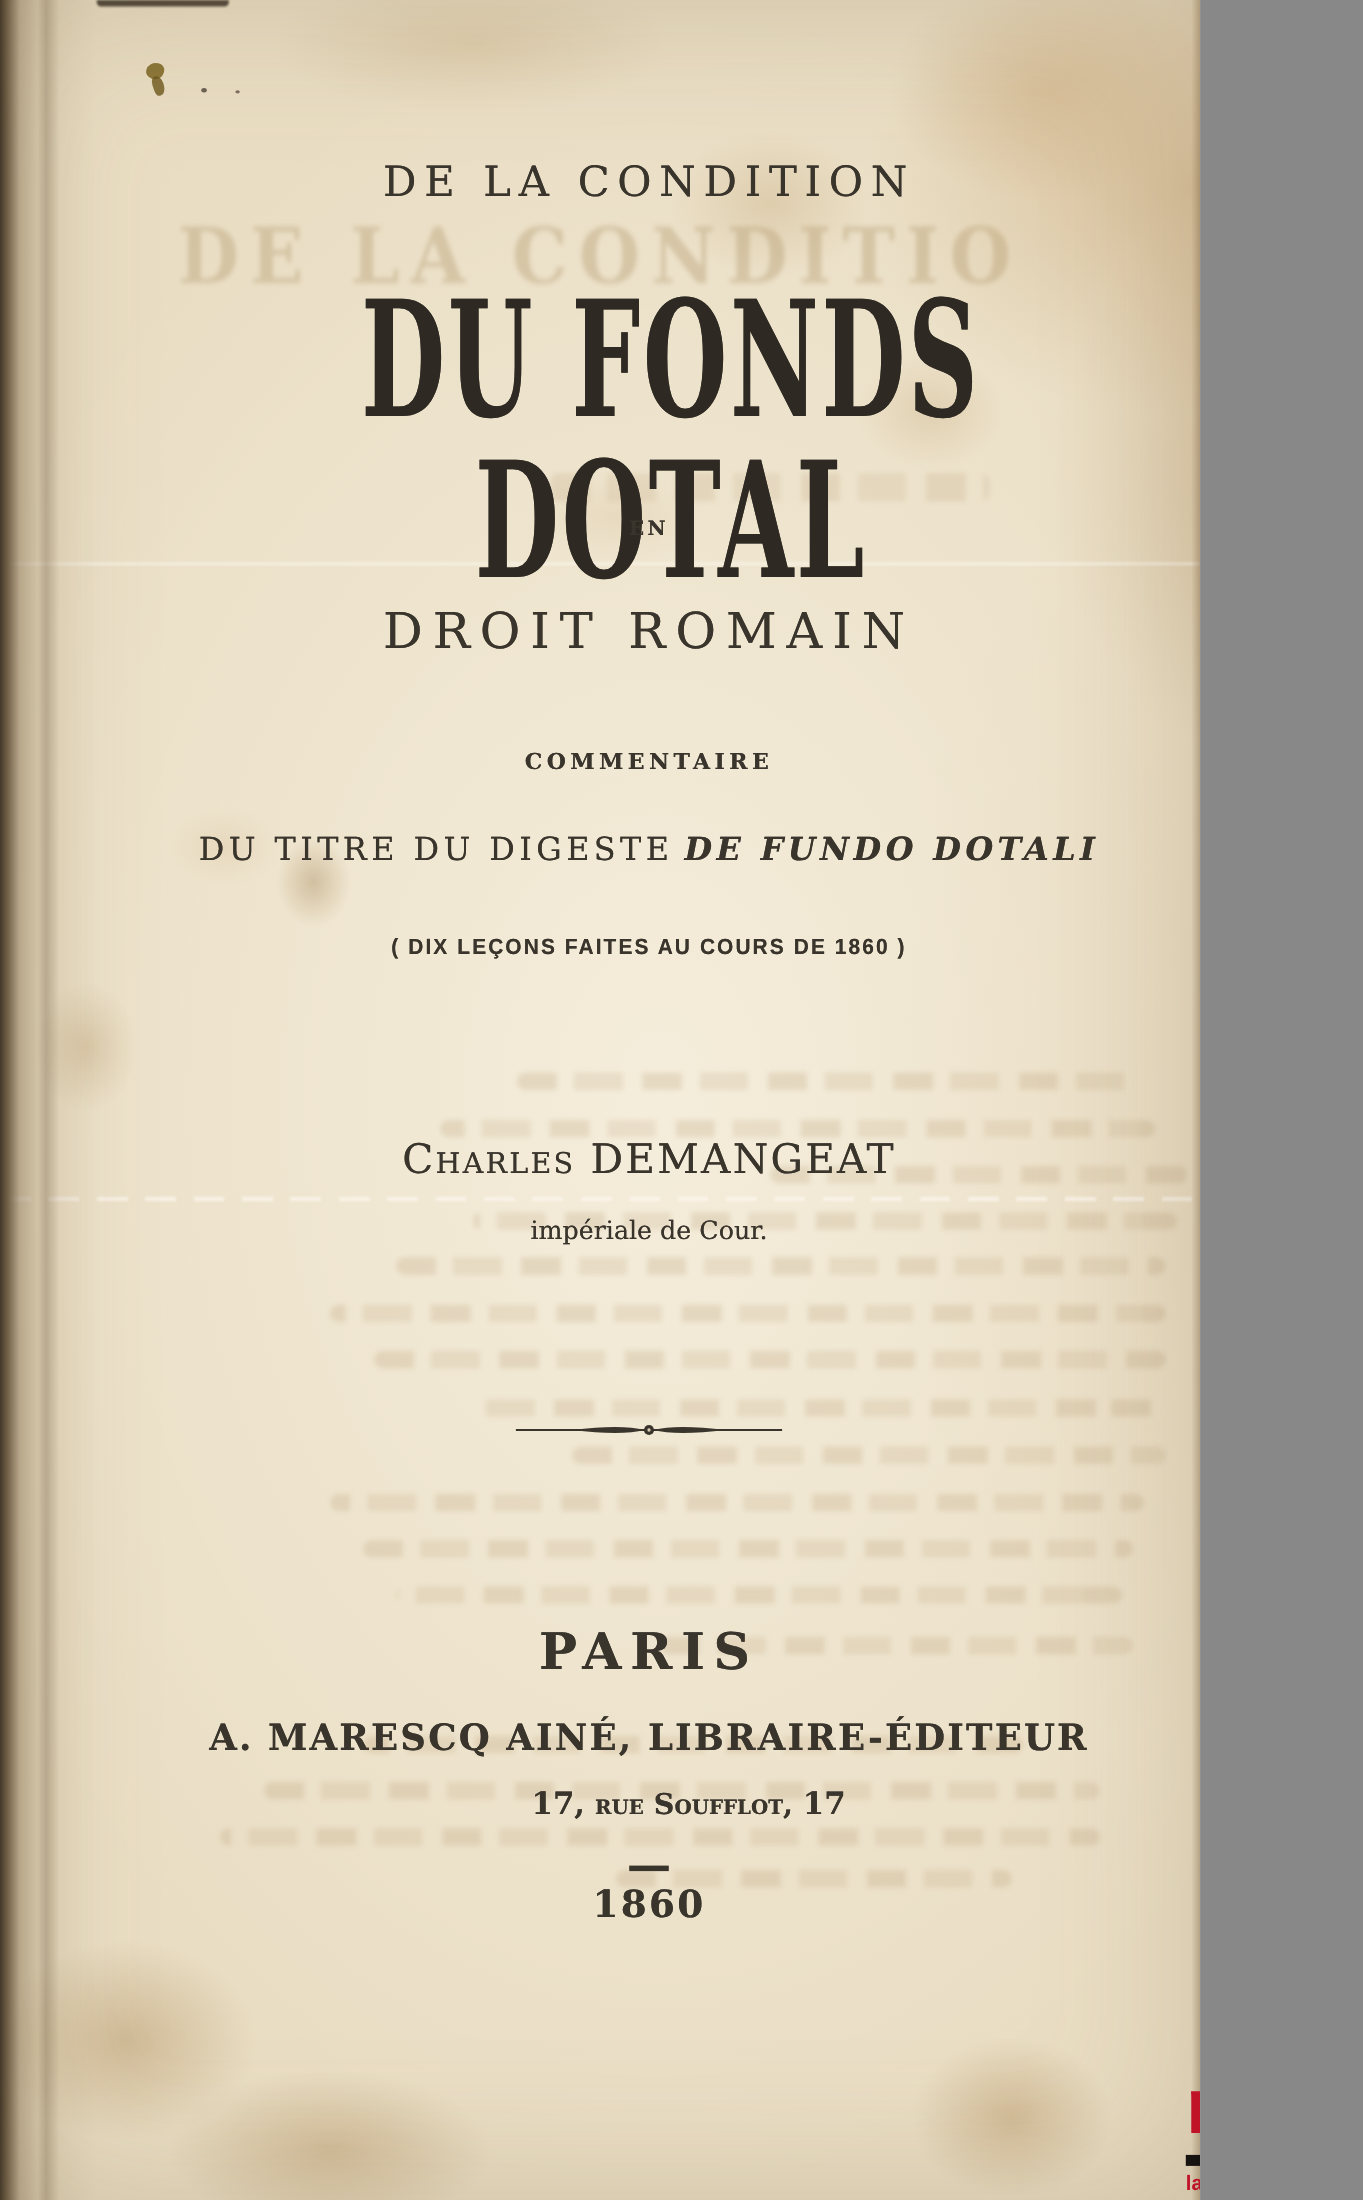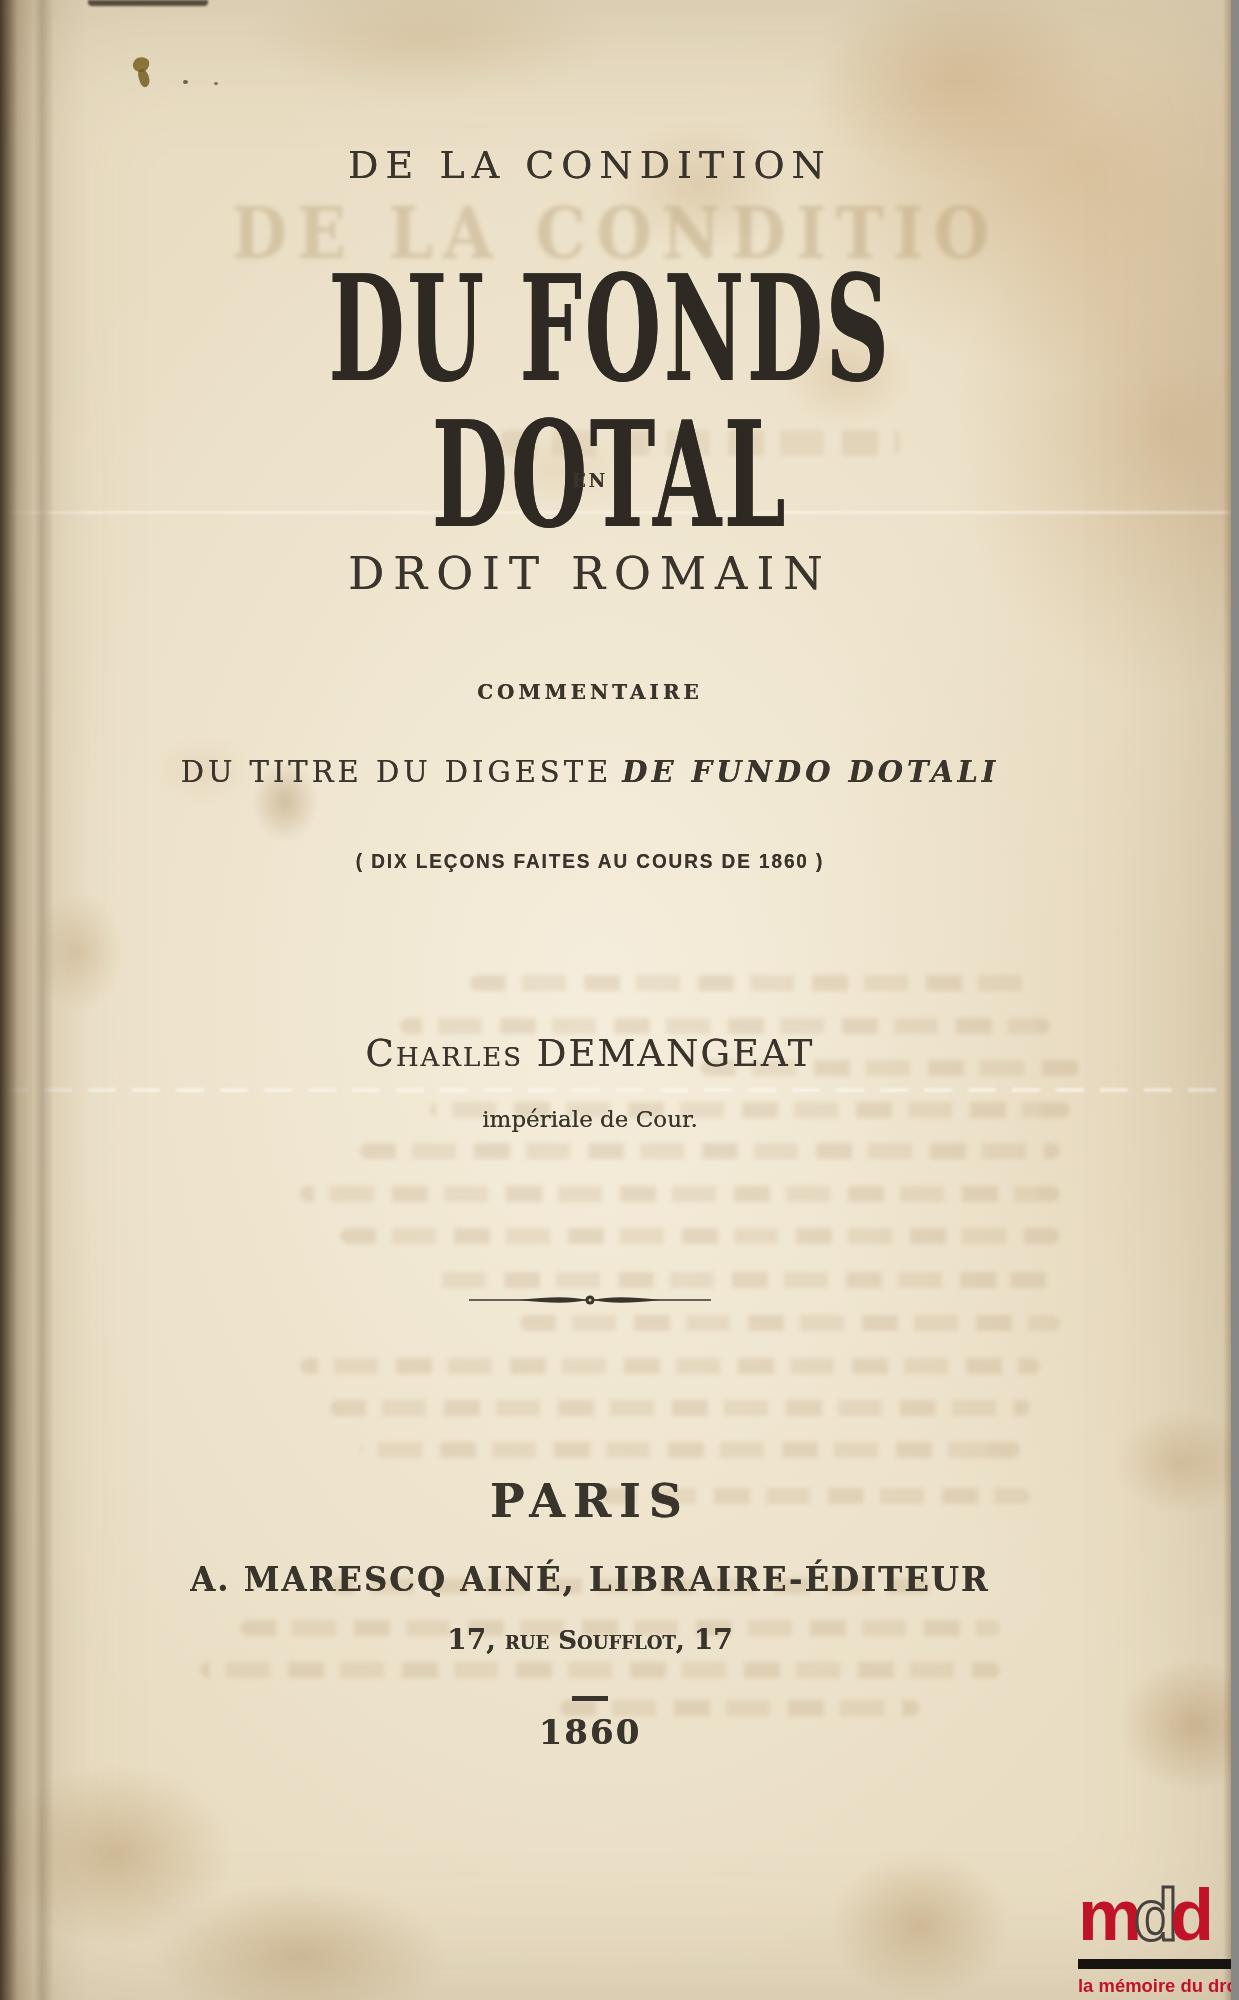--- a/index.html
+++ b/index.html
@@ -1,17 +1,17 @@
 <!DOCTYPE html>
 <html><head>
 <meta charset="utf-8">
 <style>
   html,body{margin:0;padding:0;background:#888;}
   .page{
-    position:relative;width:1231px;height:2000px;overflow:hidden;
+    position:relative;width:1091px;height:2000px;overflow:hidden;
     background:#e9ddc3;
     font-family:"DejaVu Serif", serif;
     color:#3a352c;
   }
   
   .stains{
     position:absolute;inset:0;z-index:0;
     background-image:
       radial-gradient(ellipse 900px 1300px at 600px 1000px, rgba(255,251,240,.55), rgba(255,251,240,0) 78%),
       radial-gradient(ellipse 420px 300px at 1080px 170px, rgba(203,170,124,.55), rgba(203,170,124,0) 70%),
@@ -74,21 +74,21 @@
   .t-digeste .it{font-style:italic;font-weight:600;margin-left:10px;}
   .t-lecons{top:851px;font-size:20px;font-weight:700;letter-spacing:2px;
     font-family:"Liberation Sans", sans-serif;transform:scaleX(.95);transform-origin:50% 0;}
   .t-par{top:960px;font-size:17px;letter-spacing:5px;font-weight:600;}
   .t-author{top:1035px;font-size:37px;letter-spacing:2px;}
   .t-author .sc{font-variant:small-caps;margin-top:48px;}
   .t-prof{top:1100px;font-size:23px;line-height:38px;}
   .divider-wrap{top:1292px;}
   .t-paris{top:1478px;font-size:46px;letter-spacing:8px;font-weight:600;}
   .t-pub{top:1563px;font-size:33px;letter-spacing:2px;font-weight:600;transform:scaleX(.98);transform-origin:50% 0;}
-  .t-addr{top:1626px;font-size:28px;font-weight:600;}
+  .t-addr{top:1626px;font-size:28px;font-weight:600;padding-left:36px;}
   .t-addr .street{font-variant:small-caps;font-size:26px;margin:0 9px;}
   .t-dash{top:1688px;}
   .t-dash .bar{display:inline-block;width:36px;height:5px;background:#3a352c;}
   .t-year{top:1715px;font-size:34px;font-weight:700;letter-spacing:2px;}
   
   .logo{position:absolute;left:1078px;top:1876px;width:160px;z-index:6;
     font-family:"Liberation Sans", sans-serif;}
   .mdd{font-size:72px;font-weight:700;letter-spacing:-8px;line-height:78px;color:#c01327;white-space:nowrap;}
   .mdd .outline{color:transparent;-webkit-text-stroke:3px #46423c;}
   .logo-bar{width:154px;height:10px;background:#171310;margin-top:5px;}

